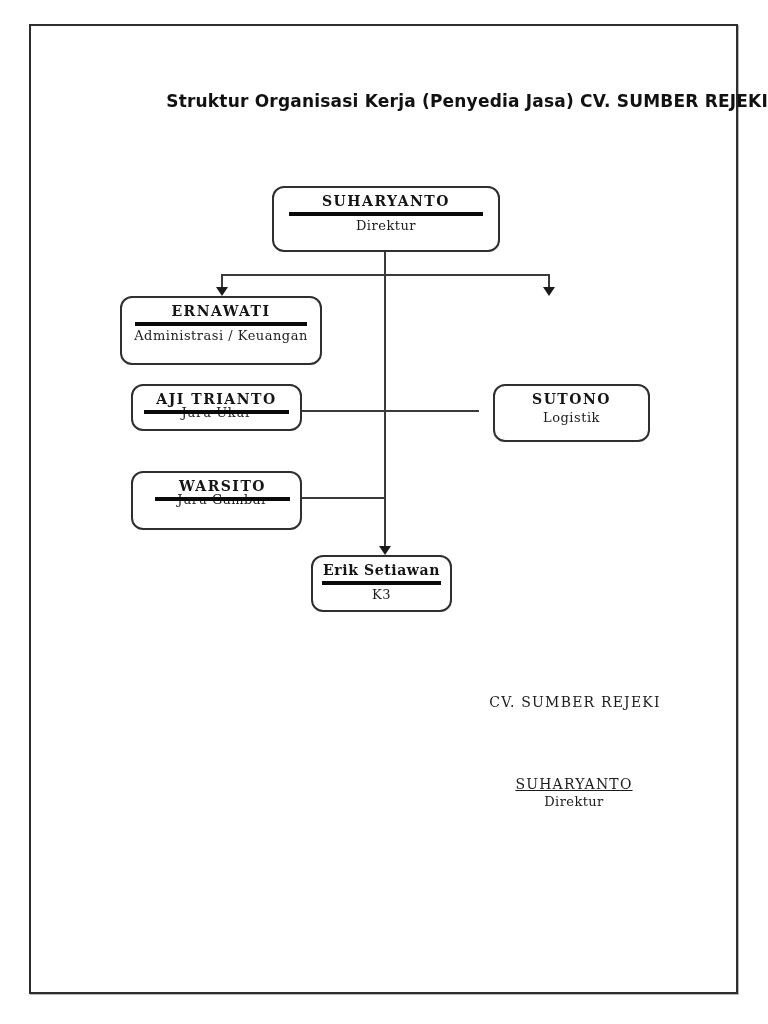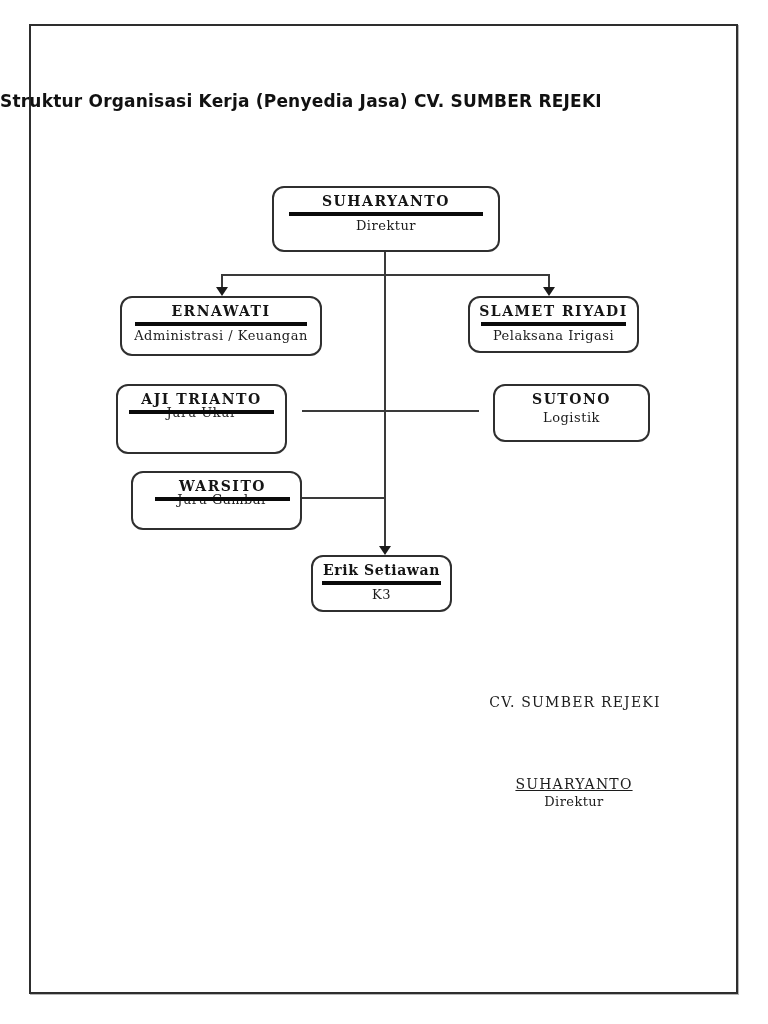--- a/index.html
+++ b/index.html
@@ -23,21 +23,21 @@
     height: 966px;
     border: 2px solid #2e2e2e;
     box-shadow: 1px 1px 0 #b5b5b5;
     background: #ffffff;
   }
   .doc-title {
     position: absolute;
     left: 0;
     top: 91px;
     width: 768px;
-    text-align: left;
+    text-align: right;
     font-family: "DejaVu Sans", "Liberation Sans", sans-serif;
     font-weight: bold;
     font-size: 17px;
     letter-spacing: 0.2px;
     color: #111111;
     white-space: nowrap;
   }
   .node {
     position: absolute;
     background: #ffffff;
@@ -132,33 +132,28 @@
   <div class="edge-h" style="left:302px; top:410px; width:177px;"></div>
   <div class="edge-h" style="left:302px; top:497px; width:84px;"></div>
   <div class="arrow-down" style="left:379px; top:546px;"></div>
 
   <div class="node" style="left:272px; top:186px; width:228px; height:66px;">
     <div class="node-name">SUHARYANTO</div>
     <div class="node-divider"></div>
     <div class="node-role">Direktur</div>
   </div>
 
-  <div class="node" style="left:120px; top:296px; width:202px; height:60px;">
+  <div class="node" style="left:120px; top:296px; width:202px; height:69px;">
     <div class="node-name">ERNAWATI</div>
     <div class="node-divider"></div>
     <div class="node-role">Administrasi / Keuangan</div>
   </div>
 
-  <div class="node" style="left:468px; top:296px; width:171px; height:57px;">
-    <div class="node-name">SLAMET RIYADI</div>
-    <div class="node-divider"></div>
-    <div class="node-role">Pelaksana Irigasi</div>
-  </div>
 
-  <div class="node" style="left:116px; top:384px; width:171px; height:70px;">
+  <div class="node" style="left:131px; top:384px; width:171px; height:47px;">
     <div class="node-name">AJI TRIANTO</div>
     <div class="node-divider"></div>
     <div class="node-role struck">Juru Ukur</div>
   </div>
 
   <div class="node" style="left:493px; top:384px; width:157px; height:58px;">
     <div class="node-name">SUTONO</div>
     <div class="node-role no-divider">Logistik</div>
   </div>
 

